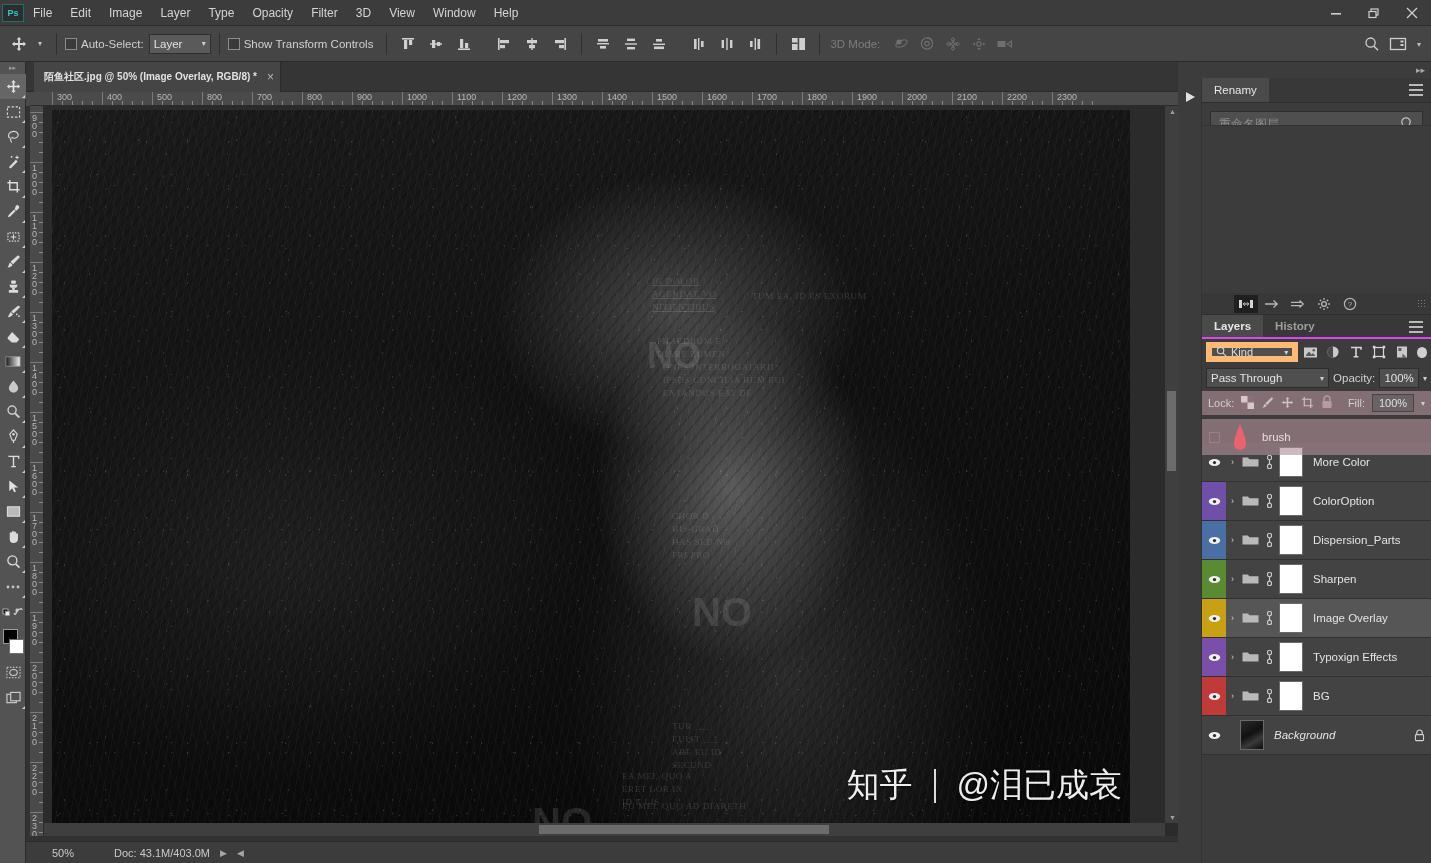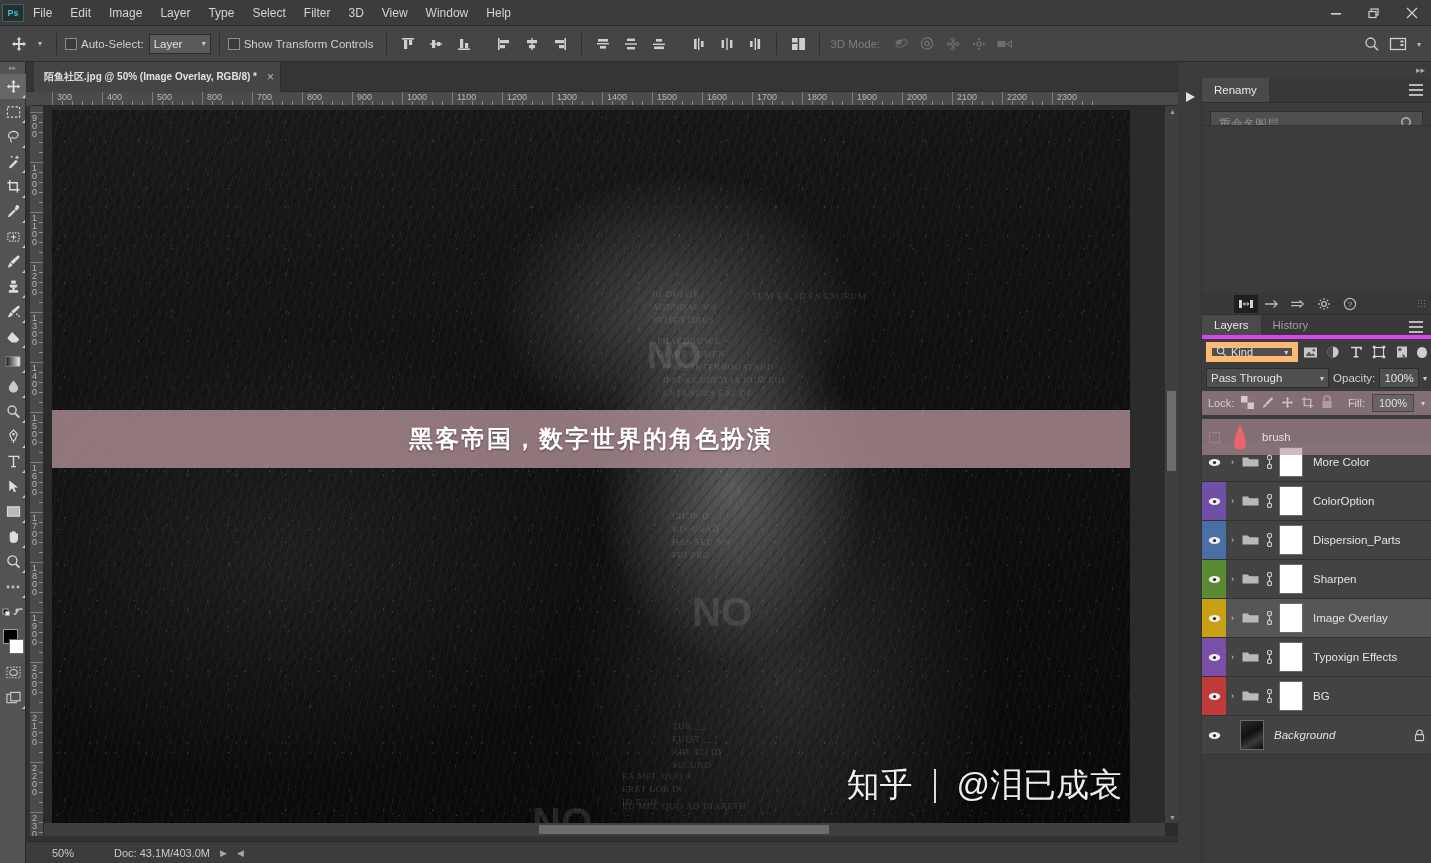--- a/index.html
+++ b/index.html
@@ -214,21 +214,21 @@
     border-bottom:1px solid #2e2e2e;
   }
   .ts-btn { width:24px; height:18px; display:flex; align-items:center; justify-content:center; }
   .ts-btn.active { background:#1f1f1f; }
   .grip { position:absolute; right:4px; top:6px; width:10px; height:10px;
      background-image: radial-gradient(#8a8a8a 40%, transparent 41%);
      background-size:3px 3px; opacity:.8; }
 
   
   .layers { position:absolute; left:24px; top:253px; width:229px; height:610px; background:#3c3c3c; }
-  .lay-tabs { height:24px; background:#383838; display:flex; position:relative; border-bottom:4px solid #d946ef; }
+  .lay-tabs { height:24px; background:#383838; display:flex; position:relative; border-bottom:2px solid #d946ef;font-weight:bold; }
   .lay-filter {
     height:26px; display:flex; align-items:center; padding:0 4px; gap:2px; background:#3c3c3c;
   }
   .kind-sel {
     width:96px; height:20px; background:#4f4f4f; border:6px solid #fdba74;
     display:flex; align-items:center; gap:4px; padding:0 4px; font-size:11px; color:#dcdcdc;
     justify-content:space-between;
   }
   .fbtn { width:22px; height:20px; display:flex; align-items:center; justify-content:center; }
   .toggle-dot { width:11px; height:11px; border-radius:50%; background:#cfcfcf; margin-left:2px; }
@@ -273,21 +273,21 @@
 <div class="app">
 
   <div class="menubar">
     <div class="ps-logo">Ps</div>
     <div id="menu-items" style="display:flex;">
         <div class="menu-item">File</div>
         <div class="menu-item">Edit</div>
         <div class="menu-item">Image</div>
         <div class="menu-item">Layer</div>
         <div class="menu-item">Type</div>
-        <div class="menu-item">Select</div>
+        <div class="menu-item">Opacity</div>
         <div class="menu-item">Filter</div>
         <div class="menu-item">3D</div>
         <div class="menu-item">View</div>
         <div class="menu-item">Window</div>
         <div class="menu-item">Help</div>
       </div>
     <div class="winbtns">
       <div class="winbtn">
         <svg width="12" height="10" viewBox="0 0 12 10">
             <rect x="1" y="5" width="10" height="1.6" fill="#cfcfcf"></rect>
@@ -881,37 +881,34 @@
       <div class="rv-tick" style="top: 726px; left: 9px; width: 4px;"></div>
     </div>
 
   <div class="canvas-area">
     <div class="artwork">
       <div class="art-bg"></div>
       <div class="art-streaks"></div>
       <div class="art-noise"></div>
 
       <div class="art-text">
-        <div style="position:absolute;left:600px;top:178px;">IG DOLOR<br>AGENDAE VO<br>NITIENTIBUS</div>
+        <div style="position:absolute;left:600px;top:165px;text-decoration:underline;">IG DOLOR<br>AGENDAE VO<br>NITIENTIBUS</div>
         <div style="position:absolute;left:605px;top:225px;">PHAEDRUM E<br>DIARE ZUMEN<br>&nbsp;&nbsp;ONES INTERROGATARII<br>&nbsp;&nbsp;IPSOS CONCILIA RUM EUI<br>&nbsp;&nbsp;ENTANDUS EAT DE</div>
         <div style="position:absolute;left:700px;top:180px;">TUM EA, ID ES EXORUM</div>
         <div style="position:absolute;left:620px;top:400px;">CHOR D<br>HIS GRAD<br>HAS SED NO<br>FRI PRO</div>
         <div style="position:absolute;left:620px;top:610px;">TUR ___<br>EUIST ___<br>ARE EU ID<br>SECUND</div>
         <div style="position:absolute;left:570px;top:660px;">EA MEI, QUO A<br>ERET LOR IN<br>ID E LIS</div>
         <div style="position:absolute;left:570px;top:690px;">EU MEI, QUO AD DIARETH</div>
         <div style="position:absolute;left:640px;top:720px;">PRISIN</div>
       </div>
 
       <div class="art-big" style="left:595px; top:225px; font-size:36px;">NO</div>
       <div class="art-big" style="left:640px; top:480px; font-size:40px;">NO</div>
       <div class="art-big" style="left:480px; top:690px; font-size:40px;">NO</div>
 
-      <div class="overlay-banner">
-        <span>黑客帝国，数字世界的角色扮演</span>
-      </div>
 
       <div class="wm">
         <span>知乎</span>
         <span class="bar"></span>
         <span>@泪已成哀</span>
       </div>
     </div>
 
     <div class="sb-v">
       <div class="sb-arrow" style="left:4px;top:2px;">▲</div>

